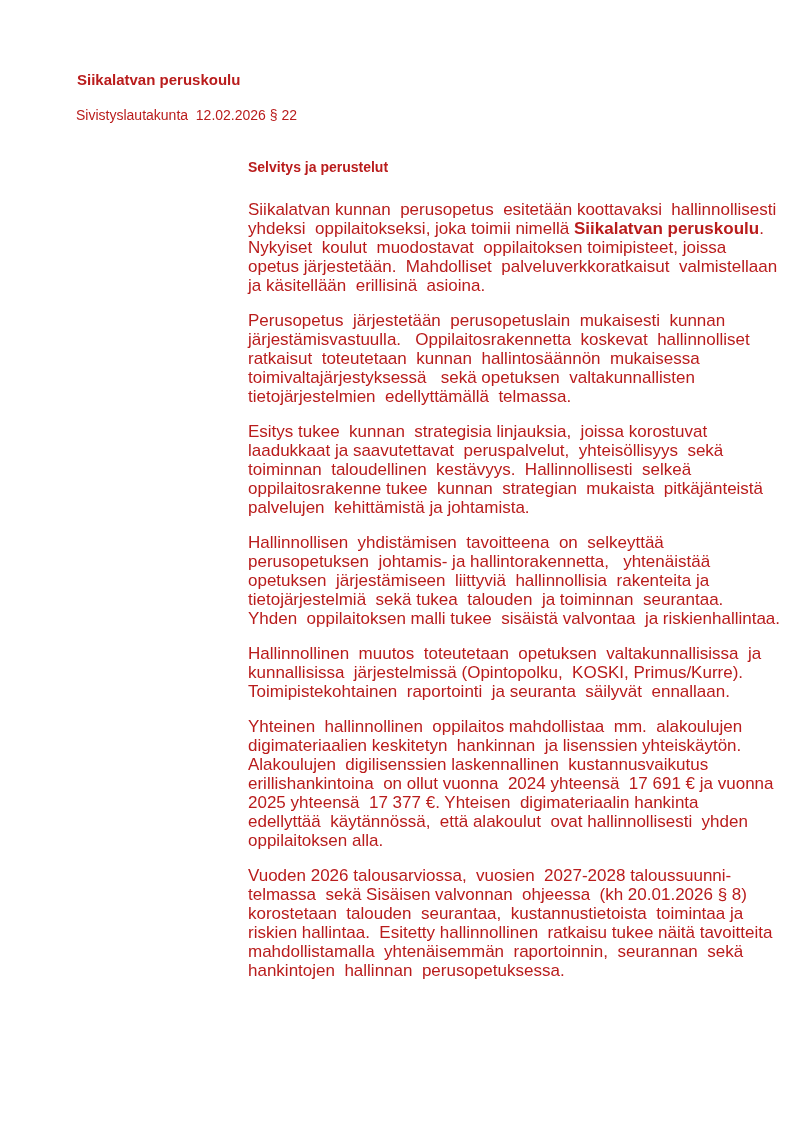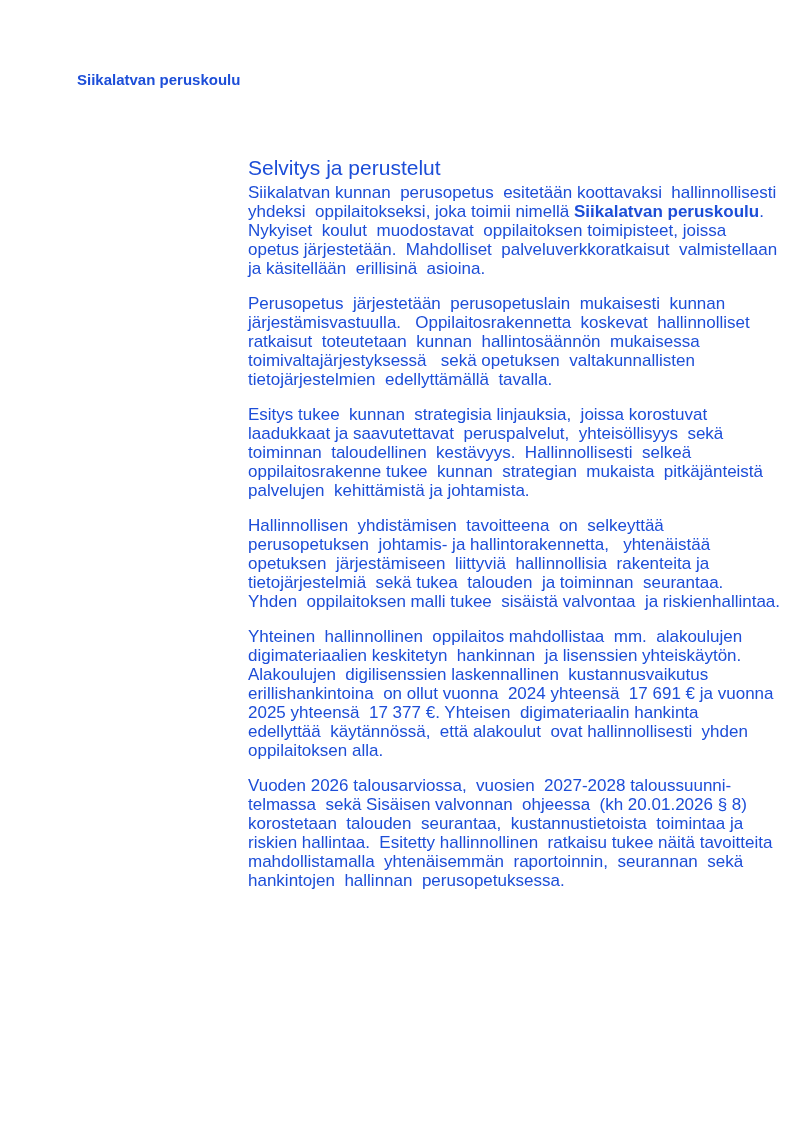--- a/index.html
+++ b/index.html
@@ -5,21 +5,21 @@
   html, body {
     margin: 0;
     padding: 0;
     background: #ffffff;
   }
   .page {
     position: relative;
     width: 794px;
     height: 1122px;
     background: #ffffff;
-    color: #1d4ed8;
+    color: #b91c1c;
     font-family: "Liberation Sans", sans-serif;
     overflow: hidden;
   }
   .doc-title {
     position: absolute;
     left: 77px;
     top: 70px;
     font-size: 15px;
     font-weight: bold;
     line-height: 19px;
@@ -33,73 +33,77 @@
     line-height: 19px;
     white-space: pre;
   }
   .body-column {
     position: absolute;
     left: 248px;
     top: 158px;
     width: 530px;
   }
   .section-heading {
-    font-size: 21px;
-    font-weight: normal;
+    font-size: 14px;
+    font-weight: bold;
     line-height: 19px;
-    margin: 0 0 6px 0;
+    margin: 0 0 23px 0;
     white-space: pre;
   }
   .para {
     font-size: 17px;
     line-height: 19px;
     margin: 0 0 16px 0;
     white-space: pre;
     letter-spacing: 0;
   }
   .para .bold {
     font-weight: bold;
   }
 </style>
 </head>
 <body>
 
 <div class="page">
 
   <div class="doc-title">Siikalatvan peruskoulu</div>
 
+  <div class="doc-subtitle">Sivistyslautakunta  12.02.2026 § 22</div>
 
   <div class="body-column">
 
     <div class="section-heading">Selvitys ja perustelut</div>
 
     <p class="para"><span>Siikalatvan kunnan  perusopetus  esitetään koottavaksi  hallinnollisesti
 yhdeksi  oppilaitokseksi, joka toimii nimellä </span><span class="bold">Siikalatvan peruskoulu</span><span>.
 Nykyiset  koulut  muodostavat  oppilaitoksen toimipisteet, joissa
 opetus järjestetään.  Mahdolliset  palveluverkkoratkaisut  valmistellaan
 ja käsitellään  erillisinä  asioina.</span></p>
 
     <p class="para">Perusopetus  järjestetään  perusopetuslain  mukaisesti  kunnan
 järjestämisvastuulla.   Oppilaitosrakennetta  koskevat  hallinnolliset
 ratkaisut  toteutetaan  kunnan  hallintosäännön  mukaisessa
 toimivaltajärjestyksessä   sekä opetuksen  valtakunnallisten
-tietojärjestelmien  edellyttämällä  tavalla.</p>
+tietojärjestelmien  edellyttämällä  telmassa.</p>
 
     <p class="para">Esitys tukee  kunnan  strategisia linjauksia,  joissa korostuvat
 laadukkaat ja saavutettavat  peruspalvelut,  yhteisöllisyys  sekä
 toiminnan  taloudellinen  kestävyys.  Hallinnollisesti  selkeä
 oppilaitosrakenne tukee  kunnan  strategian  mukaista  pitkäjänteistä
 palvelujen  kehittämistä ja johtamista.</p>
 
     <p class="para">Hallinnollisen  yhdistämisen  tavoitteena  on  selkeyttää
 perusopetuksen  johtamis- ja hallintorakennetta,   yhtenäistää
 opetuksen  järjestämiseen  liittyviä  hallinnollisia  rakenteita ja
 tietojärjestelmiä  sekä tukea  talouden  ja toiminnan  seurantaa.
 Yhden  oppilaitoksen malli tukee  sisäistä valvontaa  ja riskienhallintaa.</p>
 
+    <p class="para">Hallinnollinen  muutos  toteutetaan  opetuksen  valtakunnallisissa  ja
+kunnallisissa  järjestelmissä (Opintopolku,  KOSKI, Primus/Kurre).
+Toimipistekohtainen  raportointi  ja seuranta  säilyvät  ennallaan.</p>
 
     <p class="para">Yhteinen  hallinnollinen  oppilaitos mahdollistaa  mm.  alakoulujen
 digimateriaalien keskitetyn  hankinnan  ja lisenssien yhteiskäytön.
 Alakoulujen  digilisenssien laskennallinen  kustannusvaikutus
 erillishankintoina  on ollut vuonna  2024 yhteensä  17 691 € ja vuonna
 2025 yhteensä  17 377 €. Yhteisen  digimateriaalin hankinta
 edellyttää  käytännössä,  että alakoulut  ovat hallinnollisesti  yhden
 oppilaitoksen alla.</p>
 
     <p class="para">Vuoden 2026 talousarviossa,  vuosien  2027-2028 taloussuunni-

